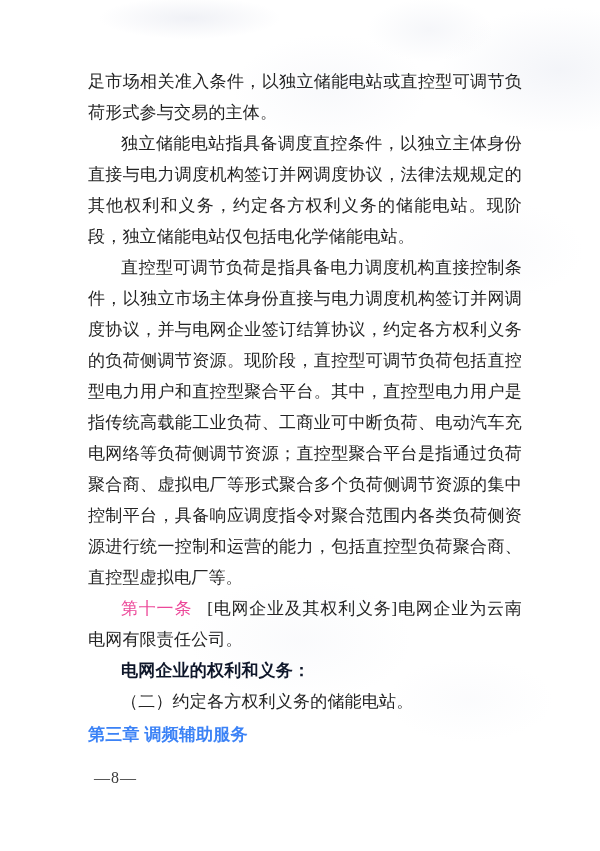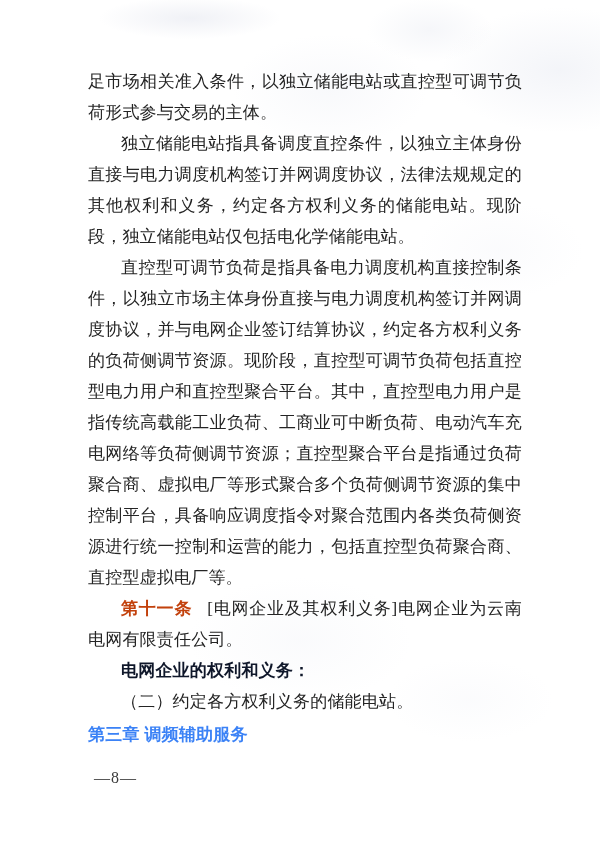--- a/index.html
+++ b/index.html
@@ -45,22 +45,22 @@
     letter-spacing: 0.2px;
   }
   .text-block p.indent { text-indent: 33px; }
   .text-block p.subheading {
     font-family: "Liberation Sans", "DejaVu Sans", sans-serif;
     font-weight: bold;
     color: #0f172a;
   }
   .text-block p.article .lead {
     font-family: "Liberation Sans", "DejaVu Sans", sans-serif;
-    font-weight: bold;
-    color: #c2410c;
+    font-weight: normal;
+    color: #ec4899;
     margin-right: 15px;
   }
   .chapter-heading {
     margin: 0;
     padding-top: 2px;
     width: 434px;
     text-align: center;
     font-family: "Liberation Sans", "DejaVu Sans", sans-serif;
     font-weight: bold;
     font-size: 20px;

